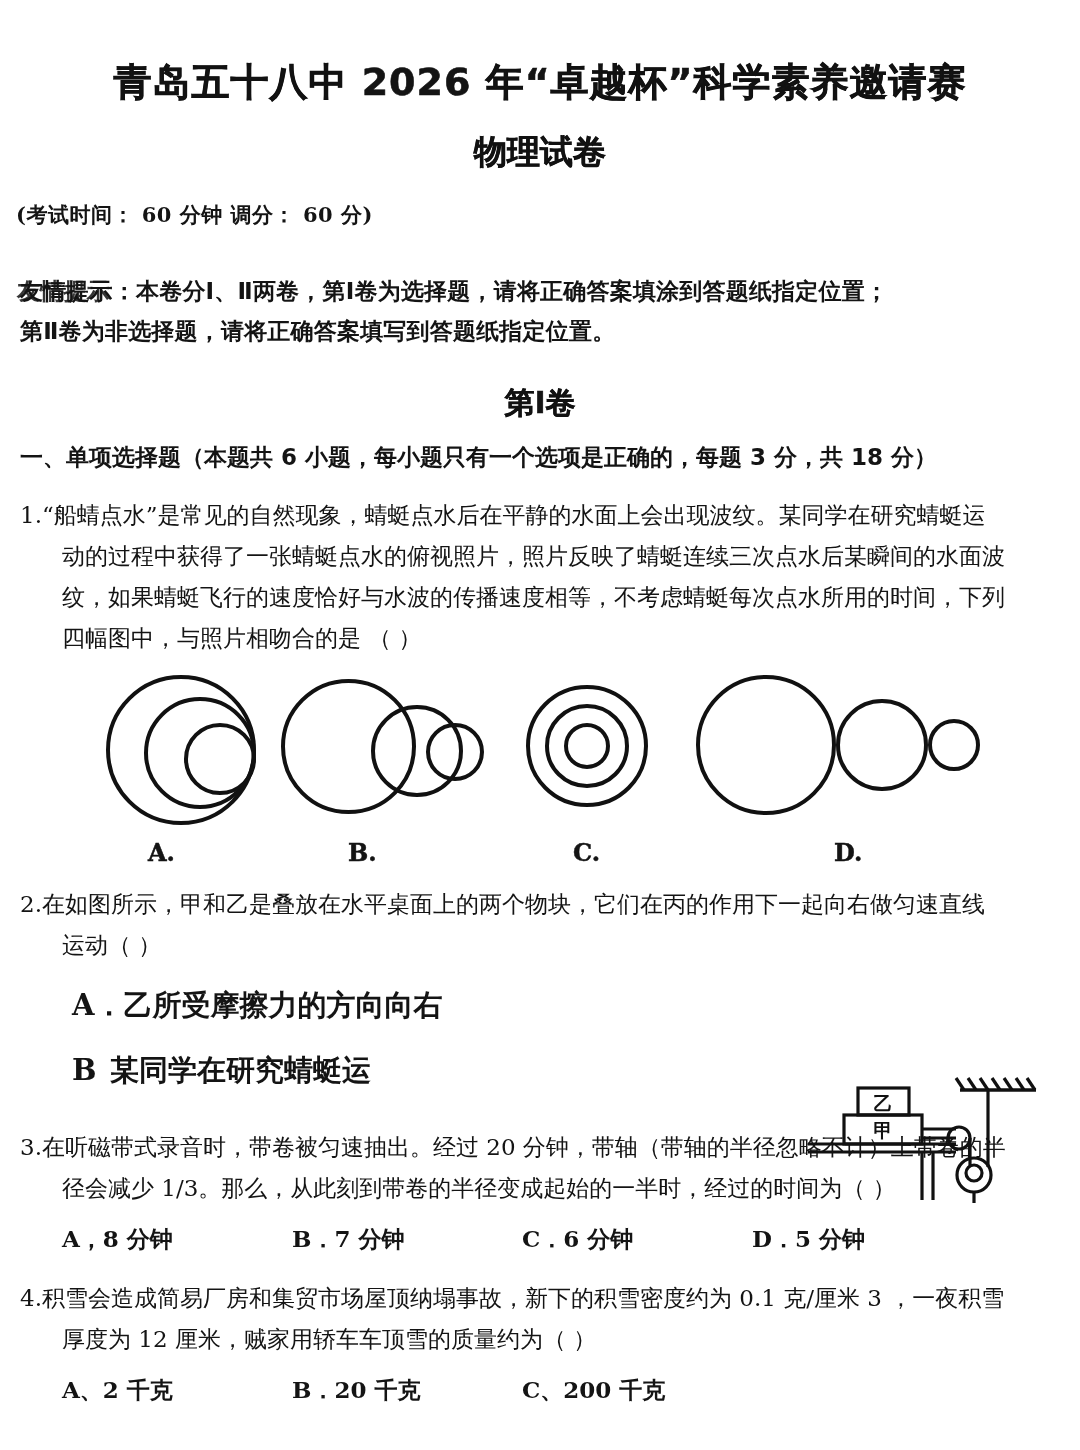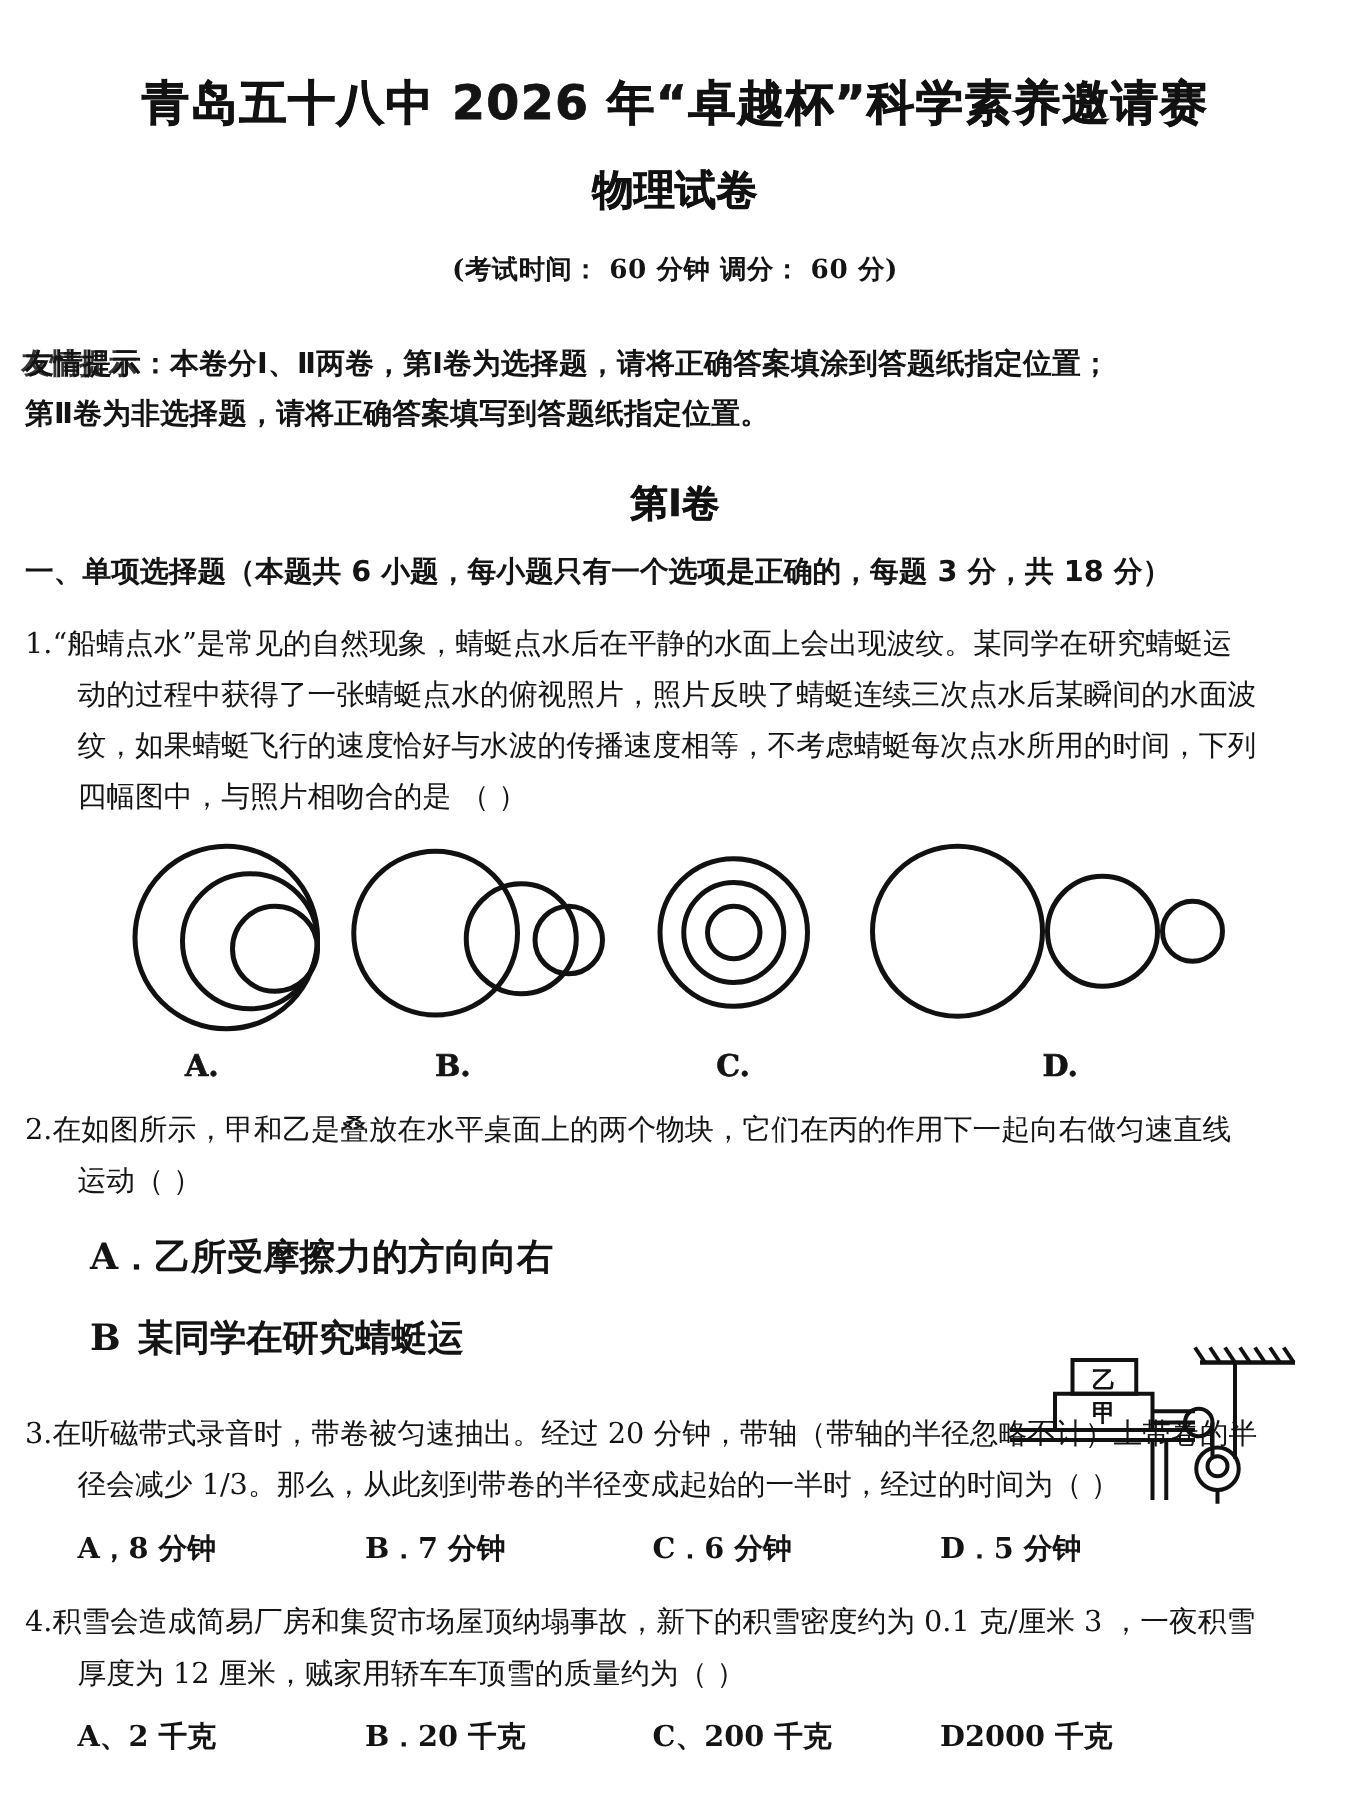--- a/index.html
+++ b/index.html
@@ -38,21 +38,21 @@
   }
   .title-sub {
     text-align: center;
     font-size: 33px;
     font-weight: bold;
     margin: 24px 0 0 0;
     font-family: "DejaVu Sans", "Liberation Sans", sans-serif;
     -webkit-text-stroke: 0.5px #111;
   }
   .exam-meta {
-    text-align: center;
+    text-align: left;
     font-size: 21px;
     font-weight: bold;
     margin: 26px 0 0 0;
     letter-spacing: 0.5px;
   }
 
   
   .notice {
     margin: 42px 4px 10px 4px;
     font-size: 23px;
@@ -274,17 +274,16 @@
     </div>
   </div>
 
   <div class="question" style="margin-top:18px;">
     <div class="q-body"><span>4.</span><span>积雪会造成简易厂房和集贸市场屋顶纳塌事故，新下的积雪密度约为 0.1 克/厘米 3 ，一夜积雪</span></div>
     <div class="q-cont">厚度为 12 厘米，贼家用轿车车顶雪的质量约为（      ）</div>
     <div class="opt-row">
       <span class="opt"><span>A、</span><span>2 千克</span></span>
       <span class="opt"><span>B．</span><span>20 千克</span></span>
       <span class="opt"><span>C、</span><span>200 千克</span></span>
-      <span class="opt"><span>D</span><span>2000 千克</span></span>
     </div>
   </div>
 
 </div>
 
 </body></html>

